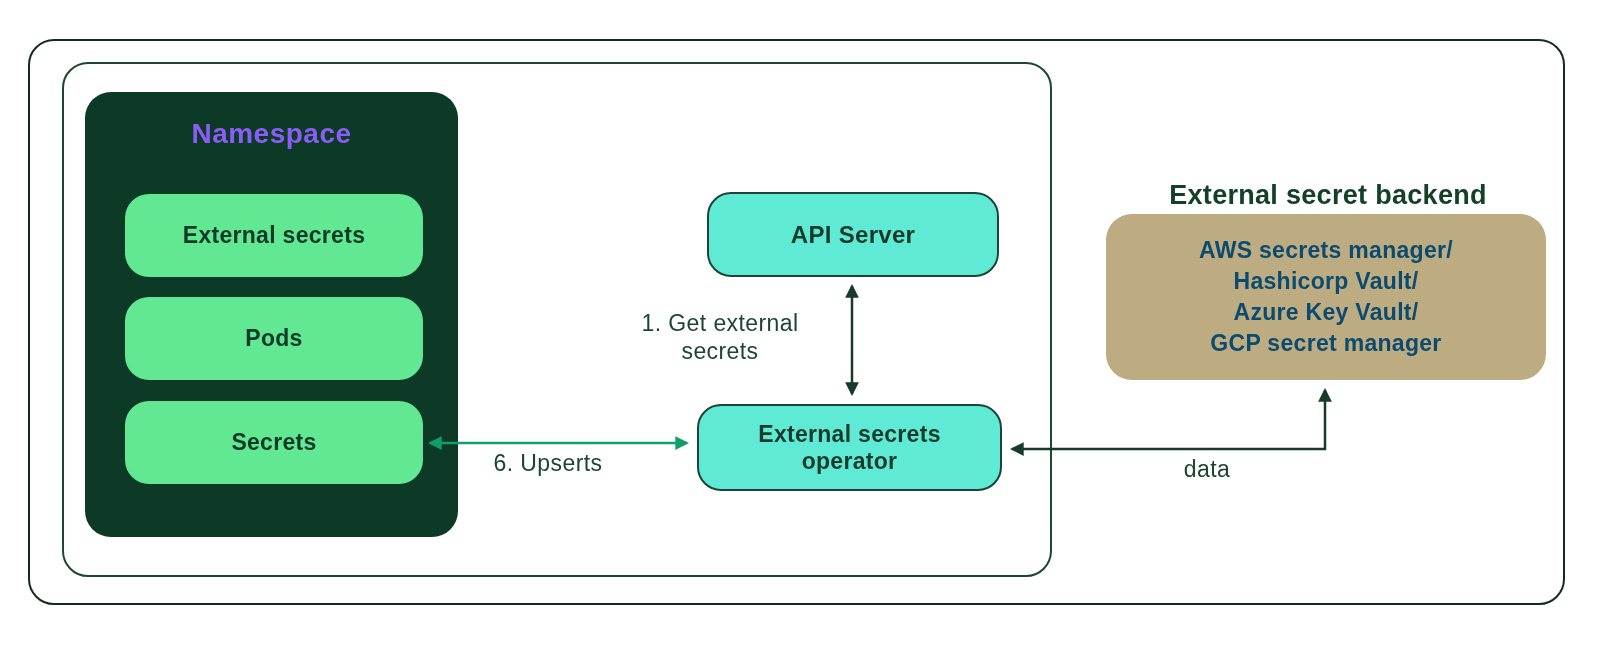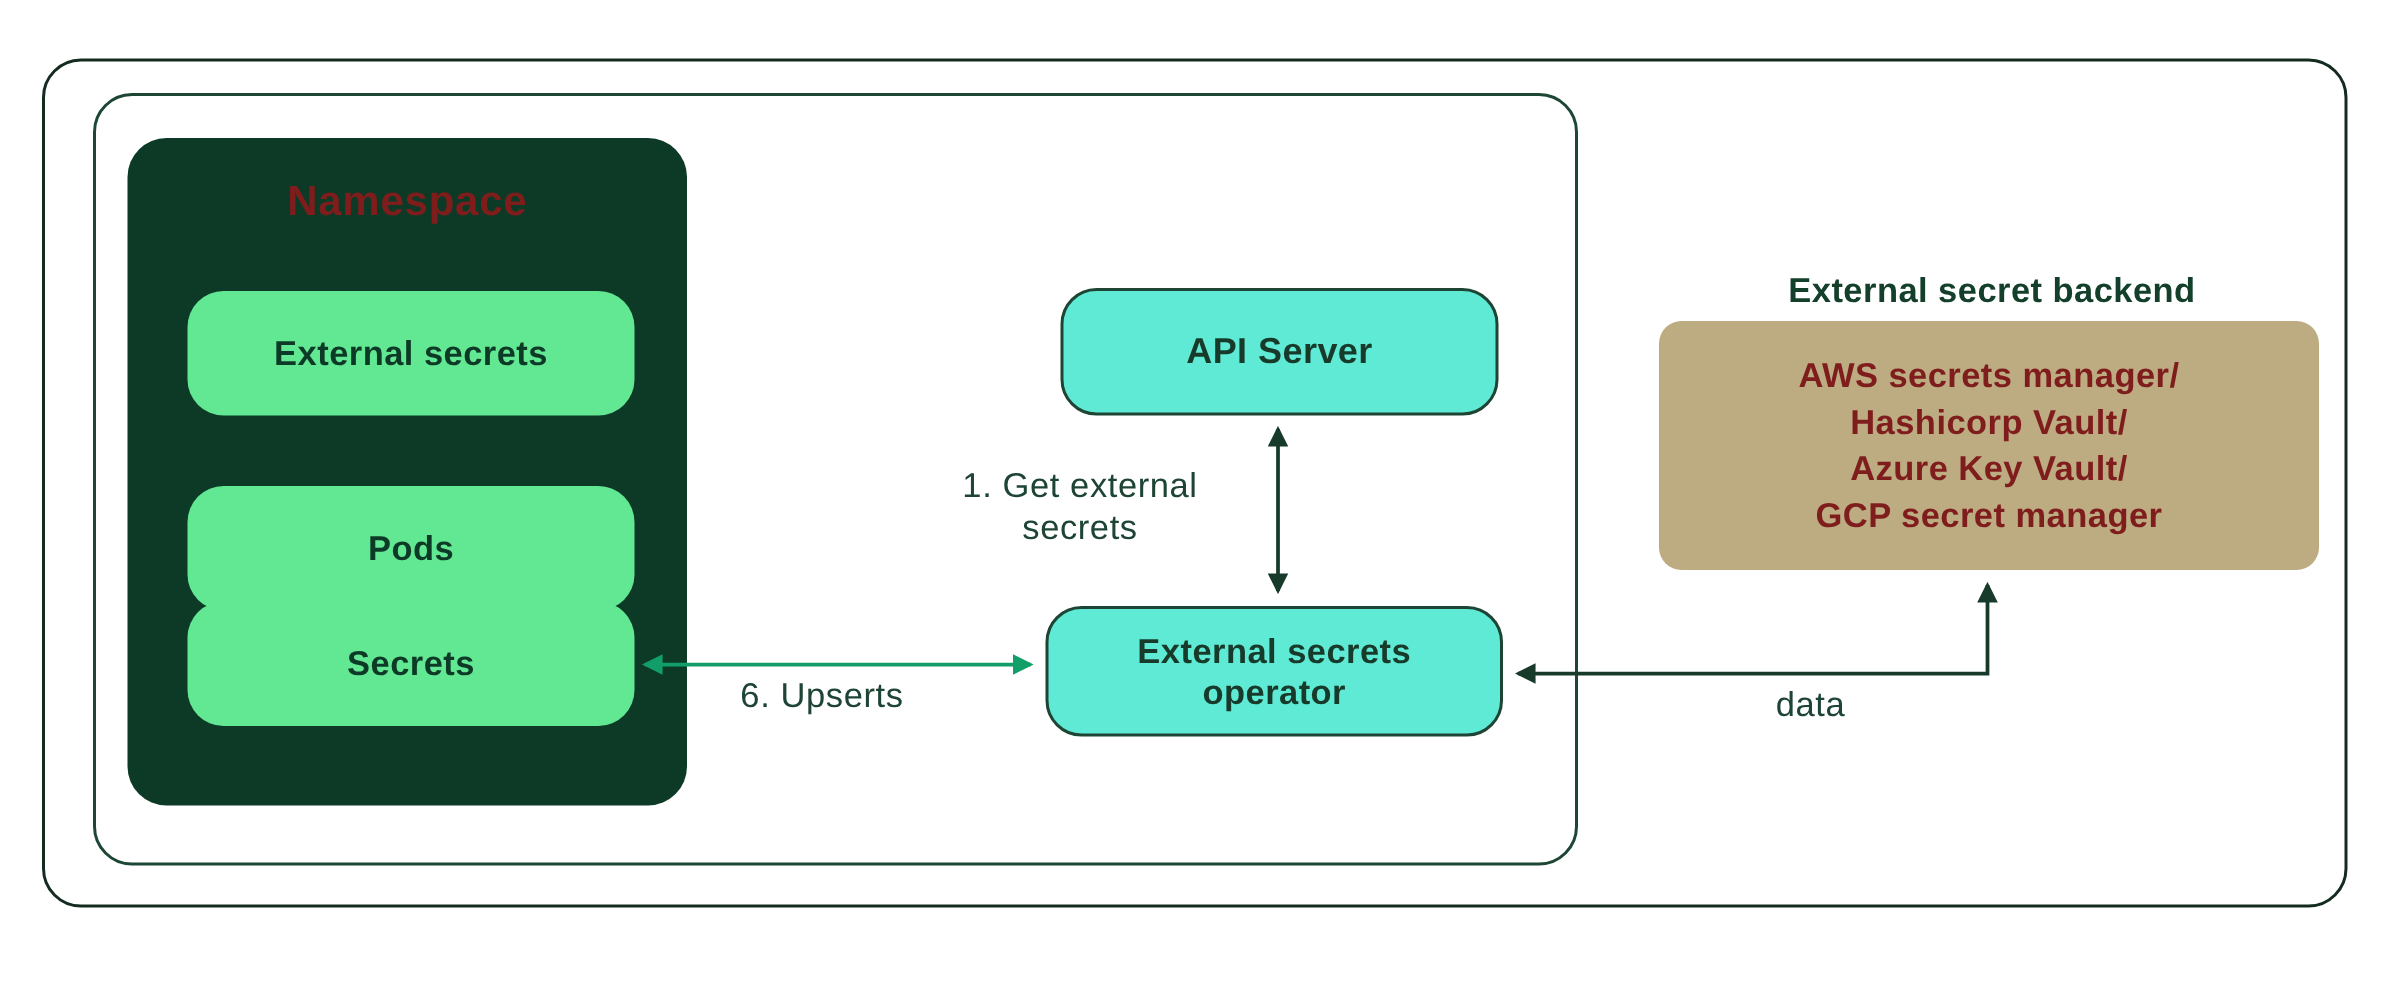--- a/index.html
+++ b/index.html
@@ -17,49 +17,49 @@
   .cluster-boundary{
     position:absolute;left:62px;top:62px;width:986px;height:511px;
     border:2px solid #1d4634;border-radius:26px;background:transparent;
   }
   .namespace-box{
     position:absolute;left:85px;top:92px;width:373px;height:445px;
     background:#0d3a26;border-radius:26px;
   }
   .namespace-title{
     position:absolute;left:85px;top:118px;width:373px;
-    text-align:center;color:#7f1d1d;font-size:28px;font-weight:bold;
+    text-align:center;color:#8b5cf6;font-size:28px;font-weight:bold;
     letter-spacing:0.5px;
   }
   .ns-item{
     position:absolute;left:125px;width:298px;height:83px;
     background:#62e793;border-radius:24px;
     display:flex;align-items:center;justify-content:center;
     color:#0d3a26;font-size:23px;font-weight:bold;letter-spacing:0.3px;
   }
   .ns-item.item-0{top:194px;}
-  .ns-item.item-1{top:297px;margin-top:27px;}
+  .ns-item.item-1{top:297px;}
   .ns-item.item-2{top:401px;}
   .white-node{
     position:absolute;background:#5eead4;
     border:2.5px solid #1d4434;border-radius:24px;
     display:flex;flex-direction:column;align-items:center;justify-content:center;
     color:#173a2b;font-weight:bold;letter-spacing:0.3px;text-align:center;
   }
   .api-server{left:707px;top:192px;width:288px;height:81px;font-size:24px;}
   .operator{left:697px;top:404px;width:301px;height:83px;font-size:23px;line-height:27px;}
   .backend-title{
     position:absolute;left:1108px;top:180px;width:440px;
-    text-align:center;color:#14402b;font-size:23px;font-weight:bold;letter-spacing:0.3px;
+    text-align:center;color:#14402b;font-size:27px;font-weight:bold;letter-spacing:0.3px;
   }
   .backend-box{
     position:absolute;left:1106px;top:214px;width:440px;height:166px;
-    background:#bdab82;border-radius:15px;
+    background:#bdab82;border-radius:26px;
     display:flex;flex-direction:column;align-items:center;justify-content:center;
-    color:#7f1d1d;font-size:23px;font-weight:bold;line-height:31px;
+    color:#0c4a6e;font-size:23px;font-weight:bold;line-height:31px;
     text-align:center;letter-spacing:0.3px;
   }
   .annotation{
     position:absolute;color:#1d4434;font-size:23px;font-weight:400;
     line-height:28px;text-align:center;letter-spacing:0.4px;
   }
   .annotation span{display:block;}
   .anno-1{left:600px;top:309px;width:240px;}
   .anno-2{left:1087px;top:455px;width:240px;}
   .anno-3{left:428px;top:449px;width:240px;}

